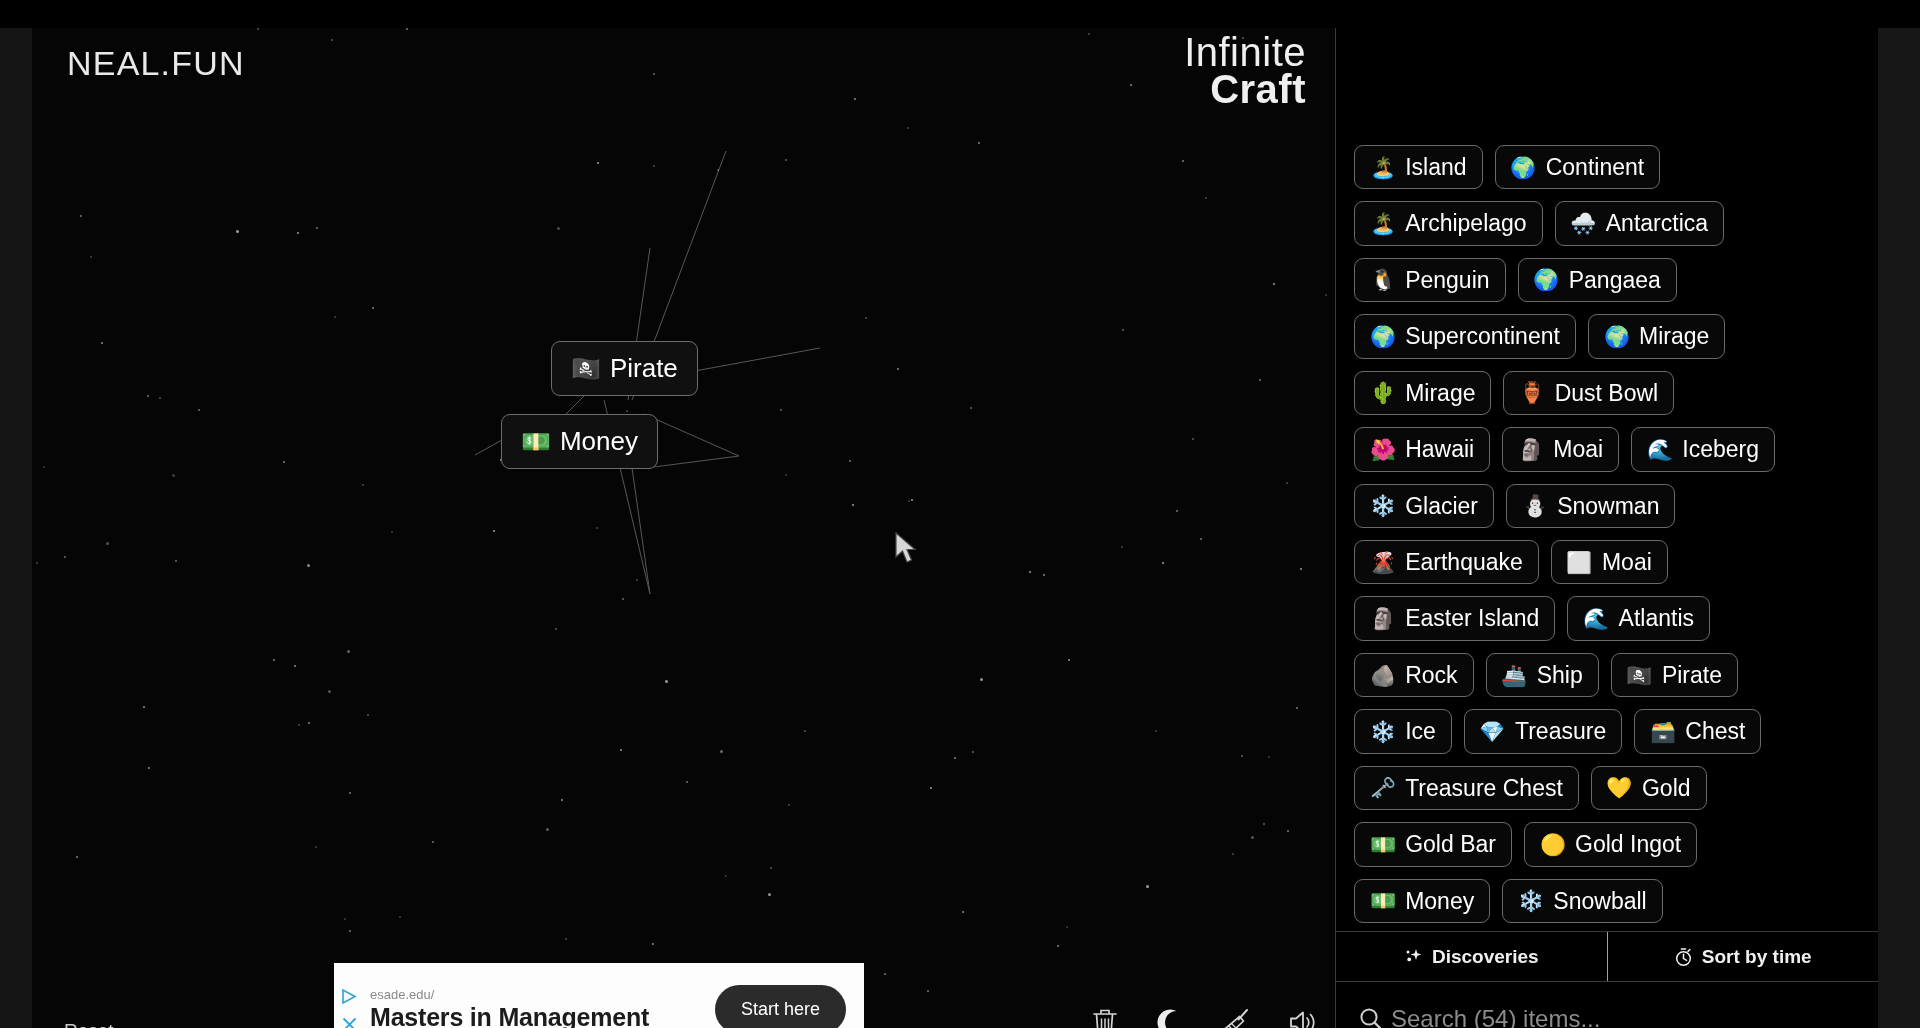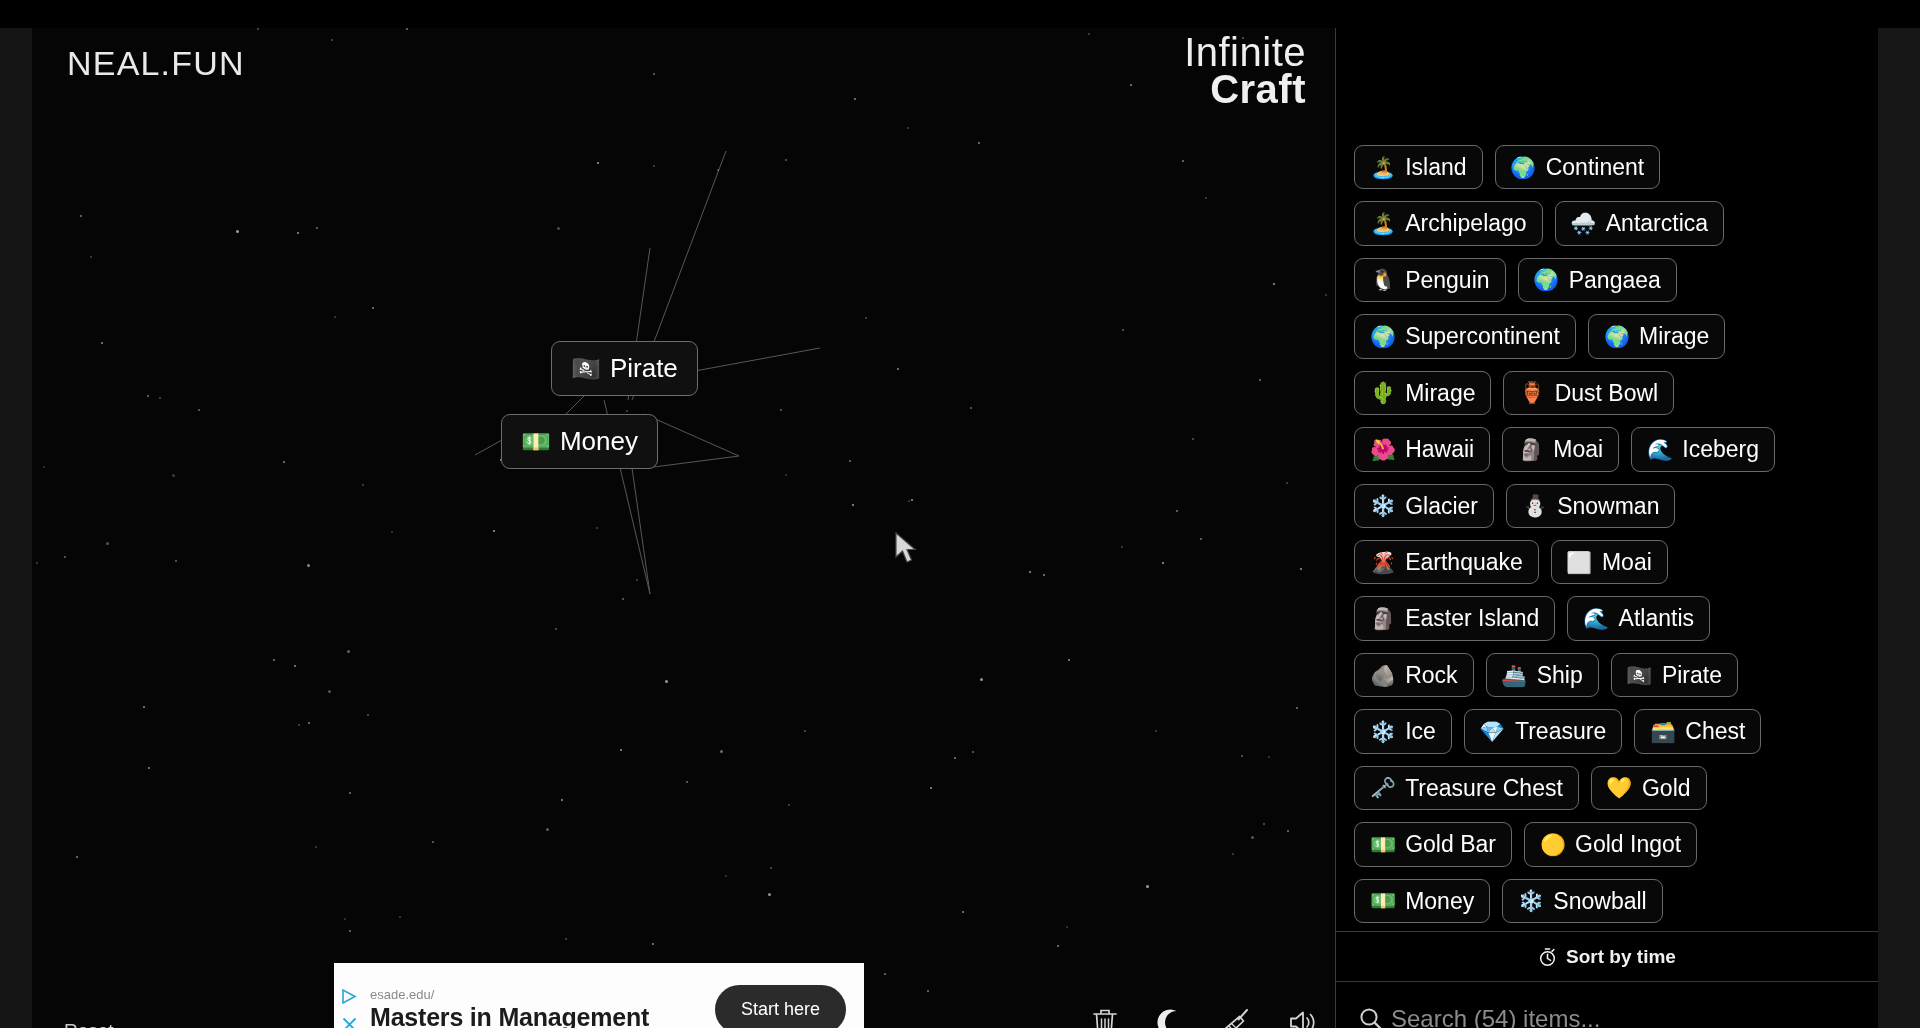--- a/index.html
+++ b/index.html
@@ -621,20 +621,28 @@
             <div class="item">
               <span class="emo">❄️</span>
               <span>Snowball</span>
             </div>
           </div>
         </div>
     </div>
 
     <div class="tabs">
       <button class="tab">
+        <svg width="19" height="19" viewBox="0 0 19 19">
+          <path d="M12 2 L13.3 6.2 L17.5 7.5 L13.3 8.8 L12 13 L10.7 8.8 L6.5 7.5 L10.7 6.2 Z" fill="#f2f2f2"></path>
+          <circle cx="4" cy="5" r="1.5" fill="#f2f2f2"></circle>
+          <circle cx="5.2" cy="12.4" r="1.9" fill="#f2f2f2"></circle>
+        </svg>
+        <span>Discoveries</span>
+      </button>
+      <button class="tab">
         <svg width="19" height="20" viewBox="0 0 19 20">
           <circle cx="9.5" cy="11.5" r="6.8" fill="none" stroke="#f2f2f2" stroke-width="1.5"></circle>
           <path d="M9.5 11.5 V7.3" stroke="#f2f2f2" stroke-width="1.5" stroke-linecap="round"></path>
           <path d="M9.5 11.5 L12.6 13.4" stroke="#f2f2f2" stroke-width="1.4" stroke-linecap="round"></path>
           <path d="M7.4 2 h4.2" stroke="#f2f2f2" stroke-width="1.5" stroke-linecap="round"></path>
           <path d="M14 4.4 l1.9 -1.9" stroke="#f2f2f2" stroke-width="1.5" stroke-linecap="round"></path>
         </svg>
         <span>Sort by time</span>
       </button>
     </div>

